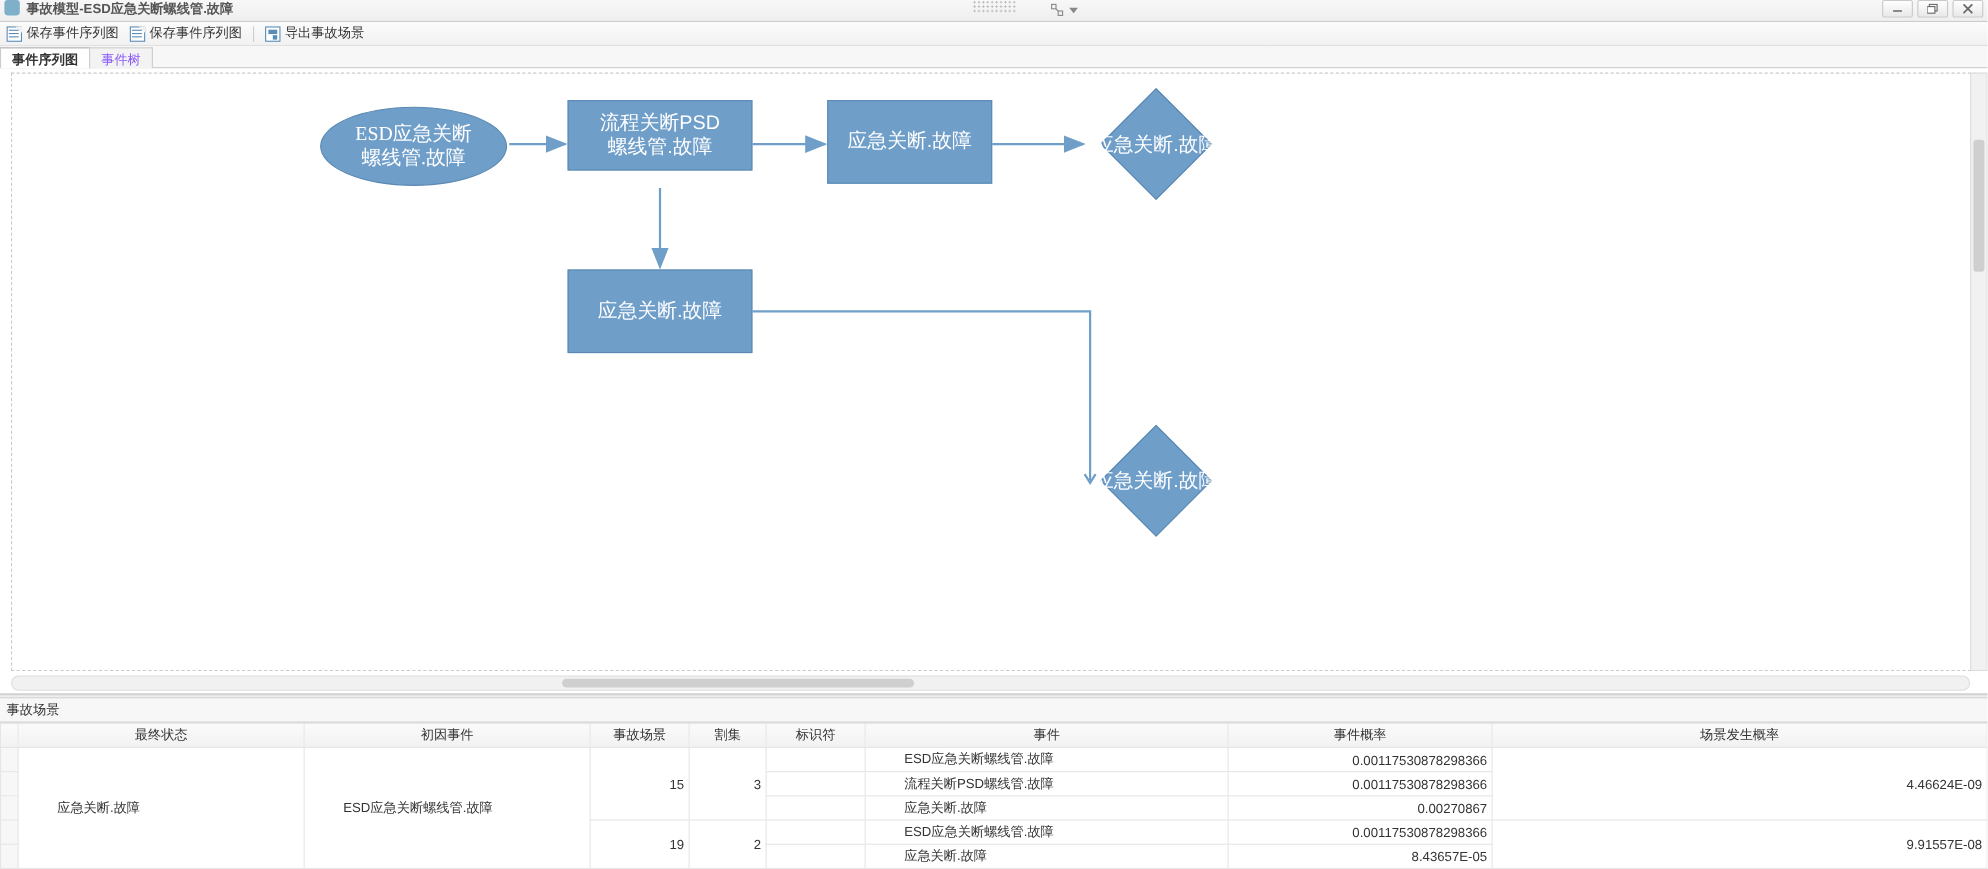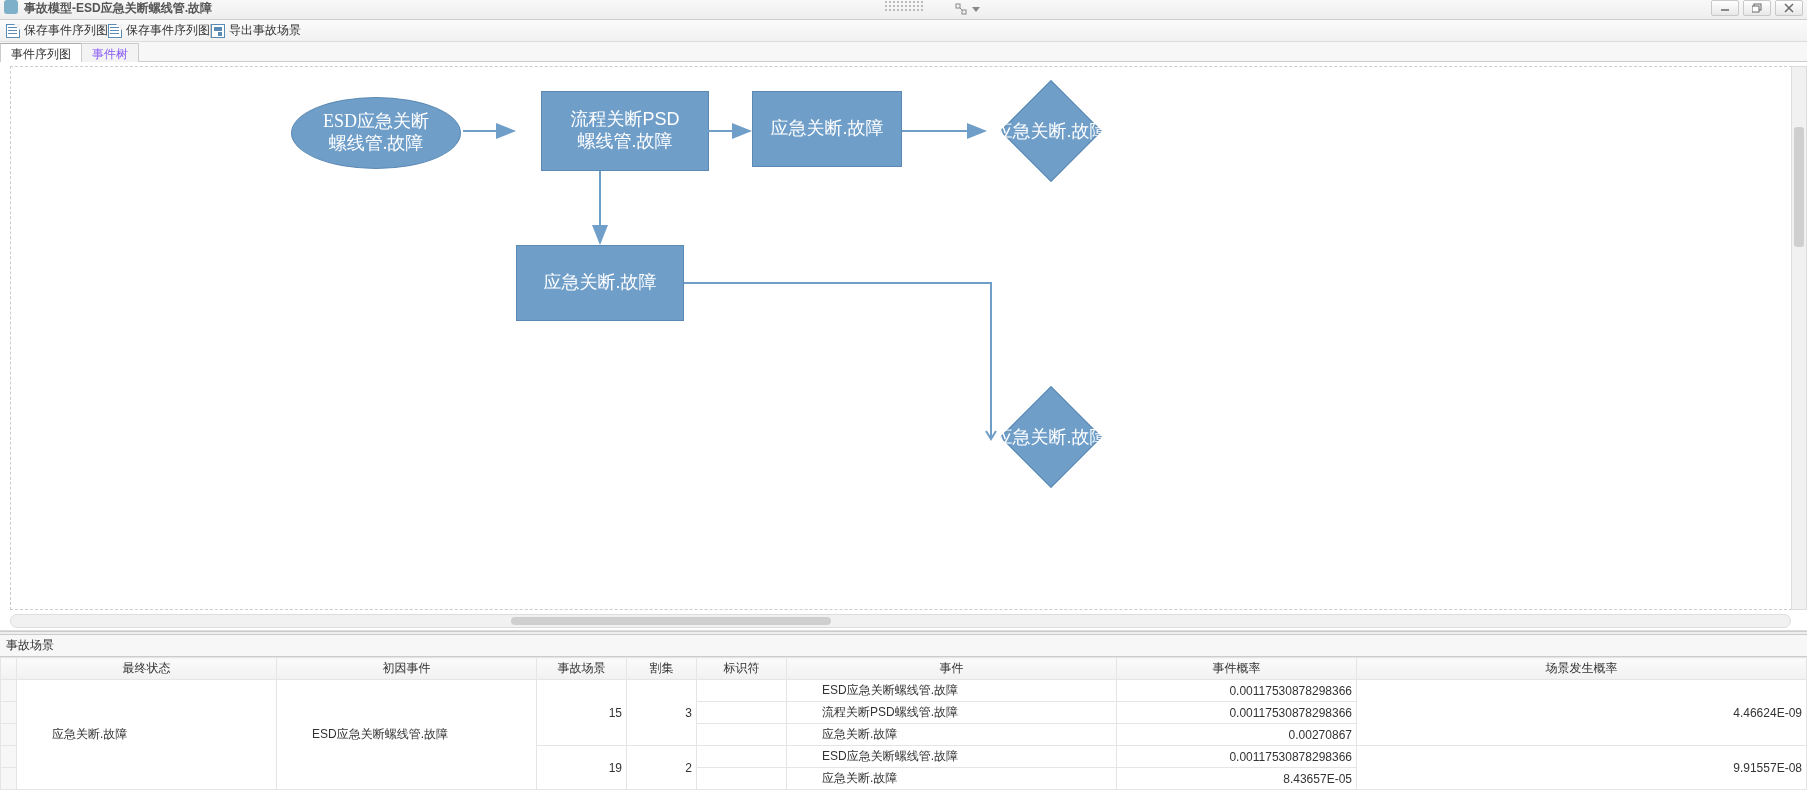--- a/index.html
+++ b/index.html
@@ -49,20 +49,21 @@
   }
 
   
   .toolbar {
     background:linear-gradient(#fbfbfb,#f1f1f1);
     border-bottom:1px solid #ddd;
     height:22px;
     display:flex;
     align-items:center;
     padding:0 6px;
+    gap:10px;
   }
   .toolbar .tb-item {
     display:flex; align-items:center; gap:4px; color:#333;
     cursor:pointer;
   }
   .toolbar .sep { width:1px; height:14px; background:#ccc; }
   .tb-icon { width:14px; height:14px; }
   .icon-doc { background:#fff; border:1px solid #5a8bb4; position:relative;}
   .icon-doc::before { content:""; position:absolute; right:-1px; top:-1px; border:3px solid transparent; border-top-color:#f1f1f1; border-right-color:#f1f1f1; }
   .icon-doc::after { content:""; position:absolute; left:1px; right:2px; top:2px; height:1px; background:#5a8bb4; box-shadow:0 3px #5a8bb4, 0 6px #5a8bb4; }
@@ -83,21 +84,21 @@
     border-bottom:none;
     background:#f3f3f3;
     margin-right:-1px;
     color:#8b5cf6;
     cursor:pointer;
     position:relative; top:1px;
   }
   .tabs .tab.active {
     background:#fff;
     color:#333;
-    font-weight:normal;
+    font-weight:bold;
     border-top:1px solid #aaa;
   }
 
   
   .canvas-zone {
     flex:1 1 auto;
     position:relative;
     overflow:hidden;
     border-bottom:1px solid #ddd;
   }
@@ -259,21 +260,21 @@
 <div class="canvas-zone">
   <div class="canvas-inner">
 
     <div class="node ellipse" style="left:280px; top:30px; width:170px; height:72px; padding:4px;font-family:Liberation Serif, serif;">
       <div>
         <div>ESD应急关断</div>
         <div>螺线管.故障</div>
       </div>
     </div>
 
-    <div class="node rect" style="left:530px; top:24px; width:168px; height:80px;">
+    <div class="node rect" style="left:505px; top:24px; width:168px; height:64px;">
       <div>
         <div>流程关断PSD</div>
         <div>螺线管.故障</div>
       </div>
     </div>
 
     <div class="node rect" style="left:741px; top:24px; width:150px; height:76px;">
       <span>应急关断.故障</span>
     </div>
 

